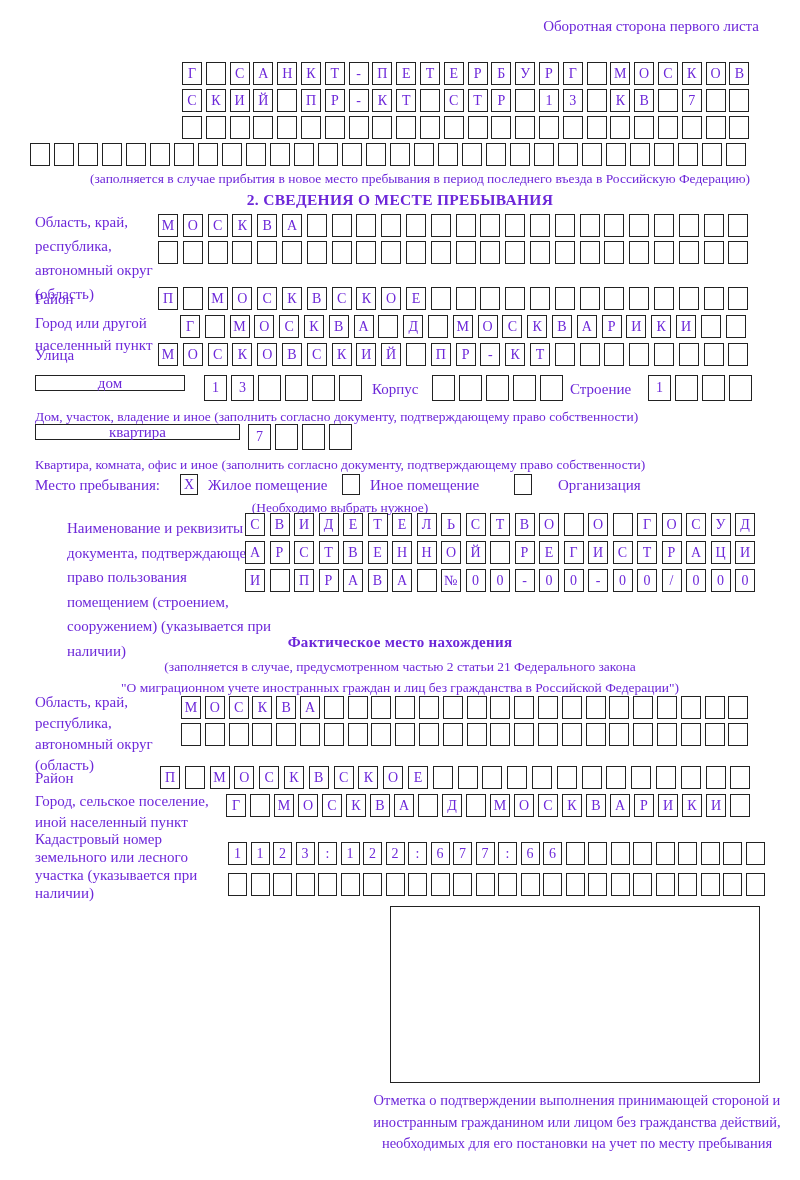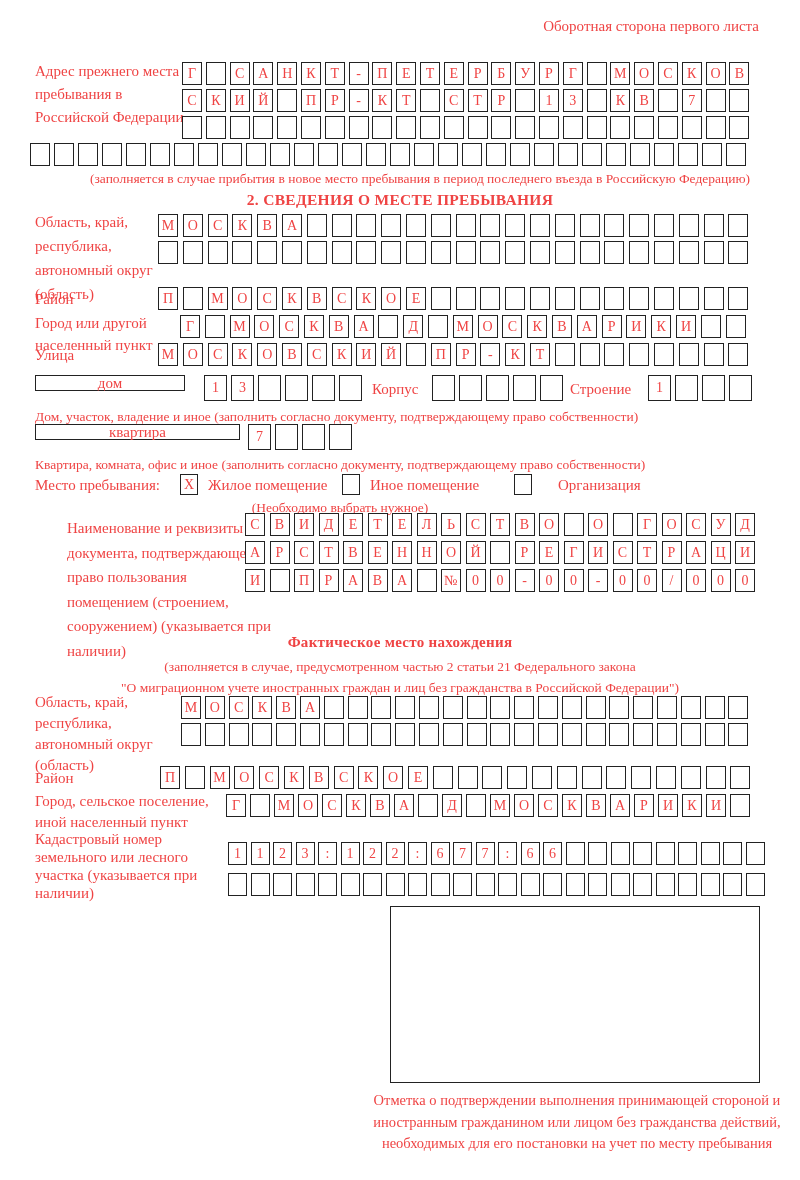--- a/index.html
+++ b/index.html
@@ -1,18 +1,18 @@
 <!DOCTYPE html>
 <html><head>
 <meta charset="utf-8">
 <style>
   html,body{margin:0;padding:0;background:#fff;}
   .page{
     position:relative;width:800px;height:1180px;background:#ffffff;
-    font-family:"Liberation Serif", serif;color:#ef4444;overflow:hidden;
+    font-family:"Liberation Serif", serif;color:#6d28d9;overflow:hidden;
   }
   .lbl{position:absolute;font-size:15px;line-height:23px;}
   .inline-lbl{position:absolute;font-size:15px;line-height:26px;white-space:nowrap;}
   .note{position:absolute;font-size:13.5px;line-height:17px;}
   .center{left:0;right:0;text-align:center;}
   .hdr{position:absolute;top:18px;right:41px;font-size:15px;}
   .title{position:absolute;font-size:15.5px;font-weight:bold;letter-spacing:.3px;}
   .boxrow{position:absolute;display:flex;gap:var(--gap,4px);--bw:20px;--bh:23px;}
   .boxrow .cell{
     width:var(--bw);height:var(--bh);border:1.5px solid #222;box-sizing:border-box;
@@ -31,21 +31,20 @@
   .stampbox{position:absolute;border:1.8px solid #222;box-sizing:border-box;background:#fff;}
   .caption{position:absolute;font-size:14.5px;line-height:21.5px;text-align:center;}
 </style>
 </head>
 <body>
 
 <div class="page">
 
   <div class="hdr">Оборотная сторона первого листа</div>
 
-  <div class="lbl" style="left:35px;top:60px;width:150px;">Адрес прежнего места пребывания в Российской Федерации</div>
   <div class="boxrow" style="left:182px;top:62px;--gap:3.8px;">
       <div class="cell">Г</div>
       <div class="cell"></div>
       <div class="cell">С</div>
       <div class="cell">А</div>
       <div class="cell">Н</div>
       <div class="cell">К</div>
       <div class="cell">Т</div>
       <div class="cell">-</div>
       <div class="cell">П</div>

